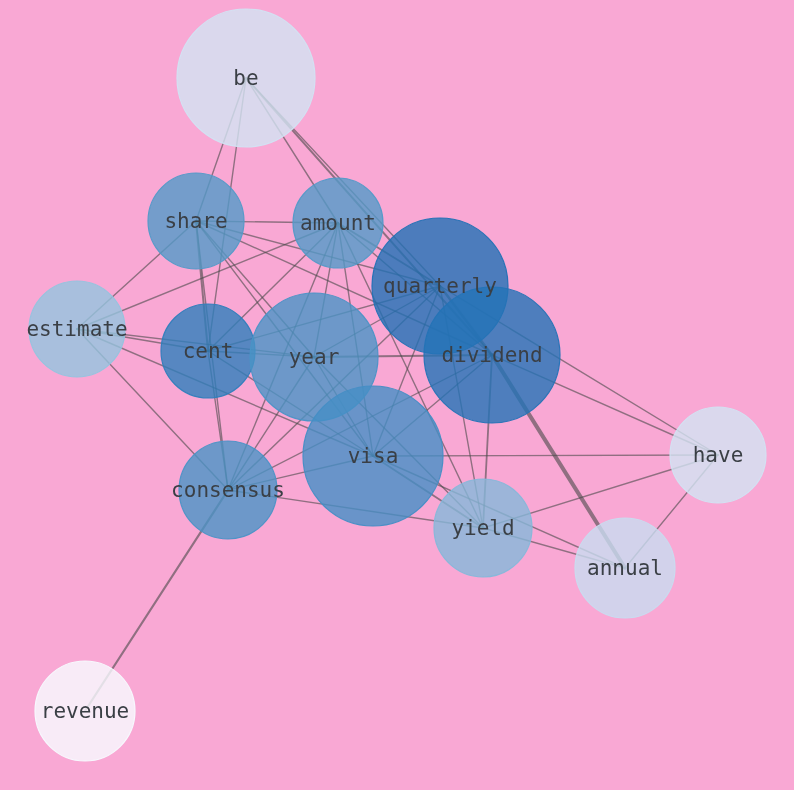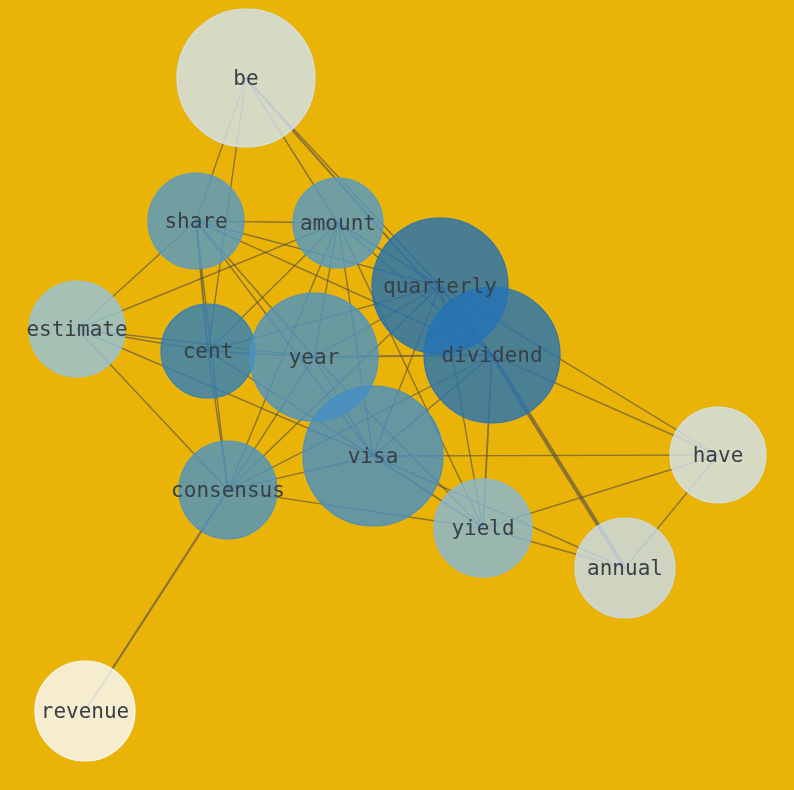--- a/index.html
+++ b/index.html
@@ -8,21 +8,21 @@
     background: #ffffff;
     width: 794px;
     height: 790px;
     overflow: hidden;
     font-family: "DejaVu Sans Mono", monospace;
   }
   .figure-wrap {
     position: relative;
     width: 794px;
     height: 790px;
-    background: #eab308;
+    background: #f9a8d4;
   }
   svg { display: block; }
   .edge-line {
     stroke-linecap: round;
   }
   .node-circle {
     fill-opacity: 0.8;
     stroke-width: 1.2;
     stroke-opacity: 0.95;
   }

